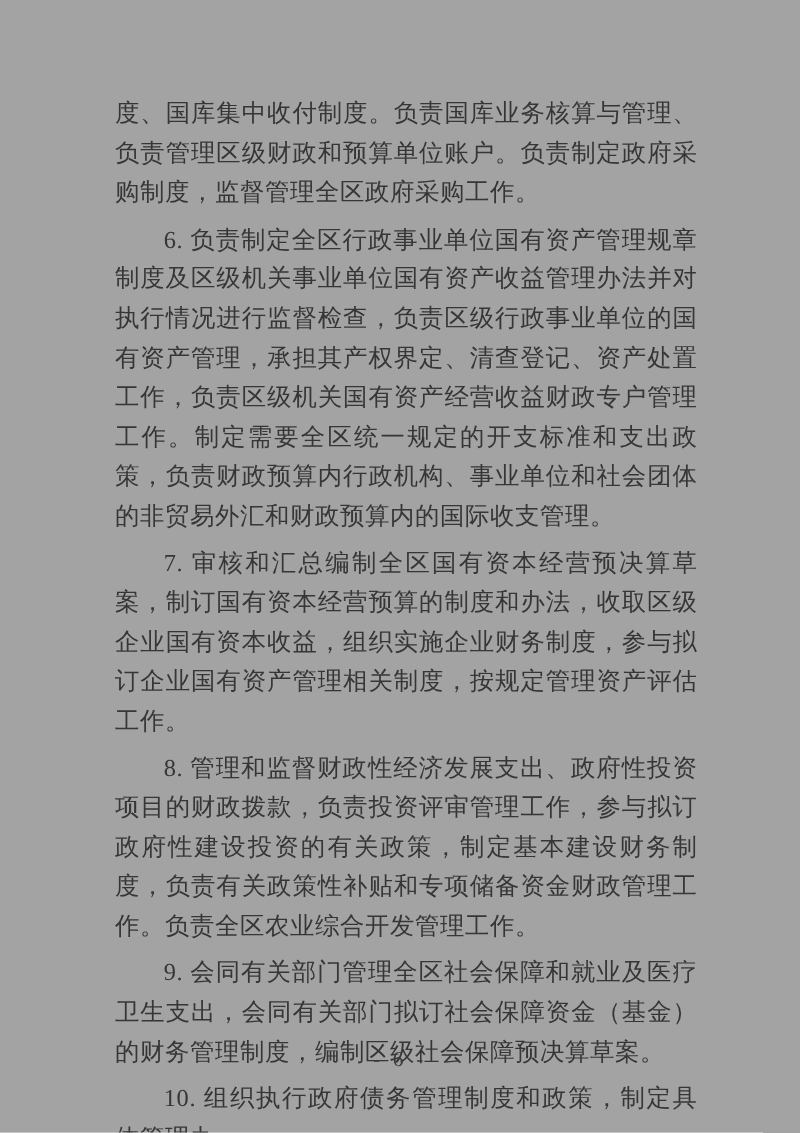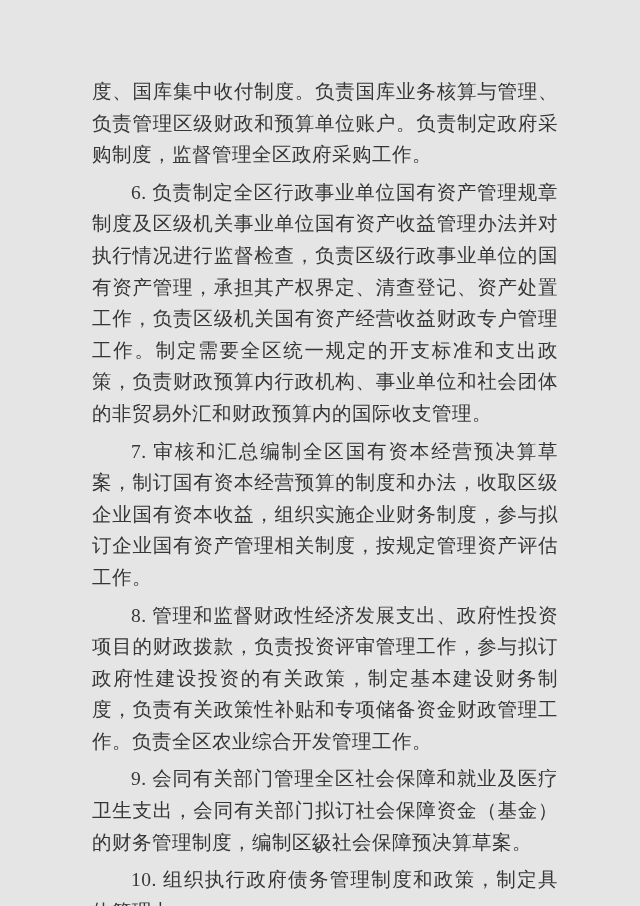--- a/index.html
+++ b/index.html
@@ -11,21 +11,21 @@
     height: 906px;
     background: #ffffff;
     position: relative;
     overflow: hidden;
     font-family: "Liberation Serif", "DejaVu Serif", serif;
     color: #363636;
   }
   .page {
     position: absolute;
     inset: 0;
-    background: #e5e5e5;
+    background: #a3a3a3;
   }
   .text-block {
     position: absolute;
     left: 92px;
     top: 76px;
     width: 466px;
   }
   .para {
     margin: 0;
     font-size: 19.5px;

